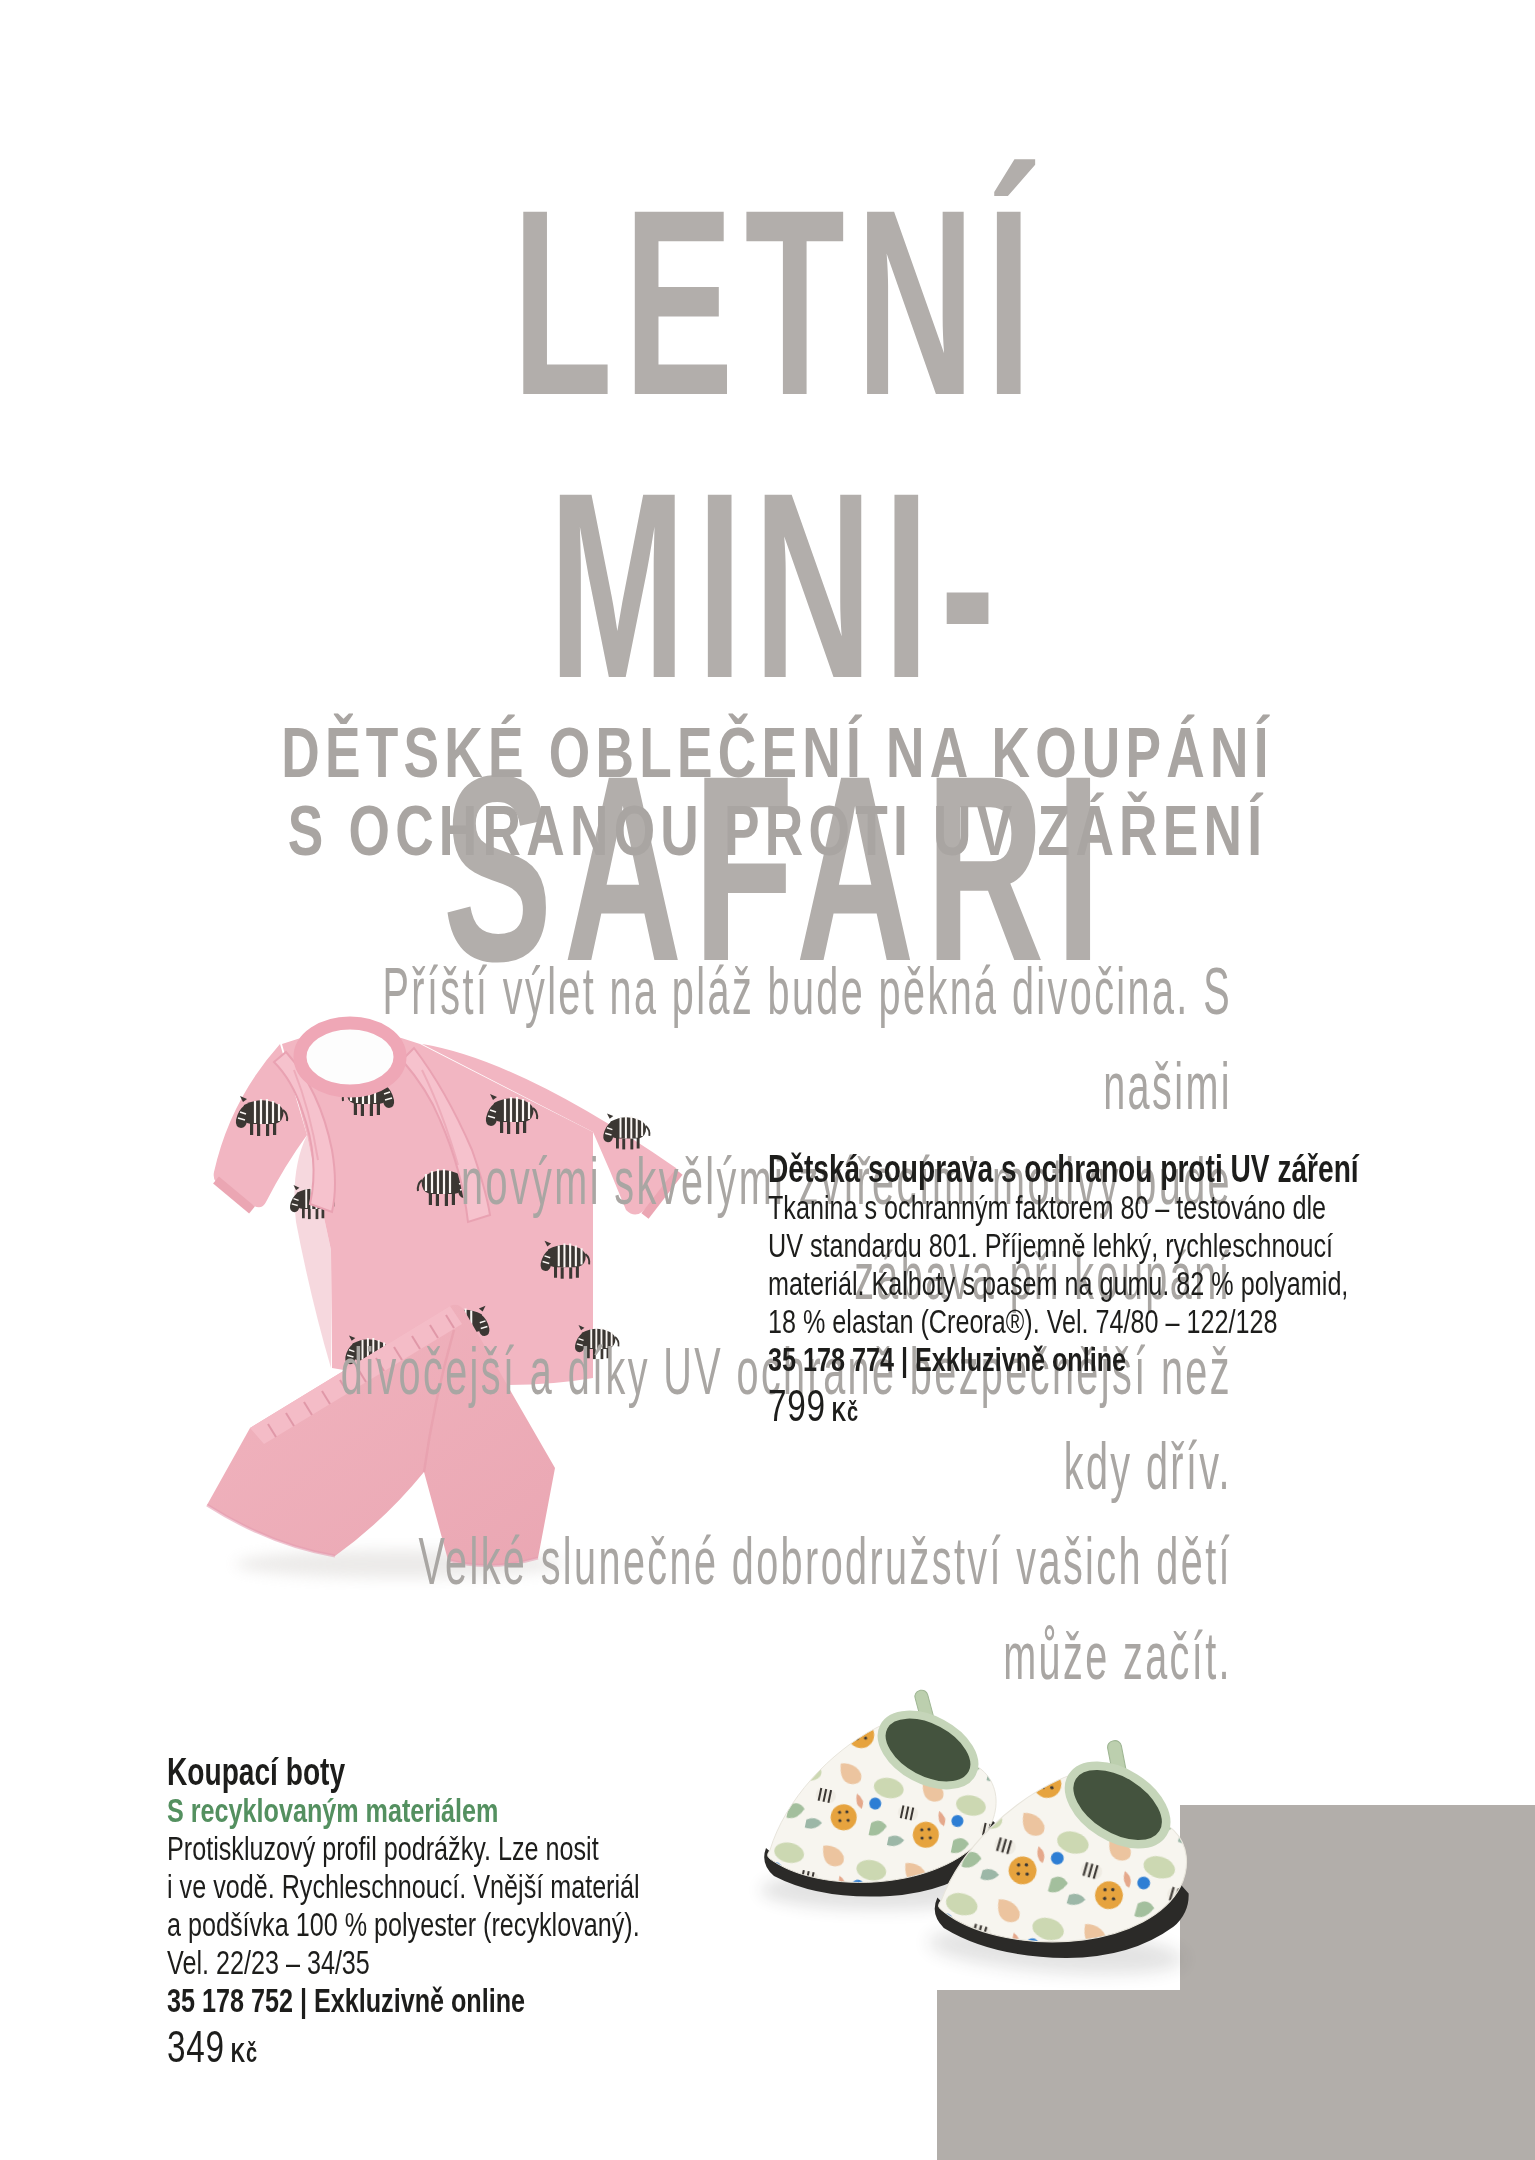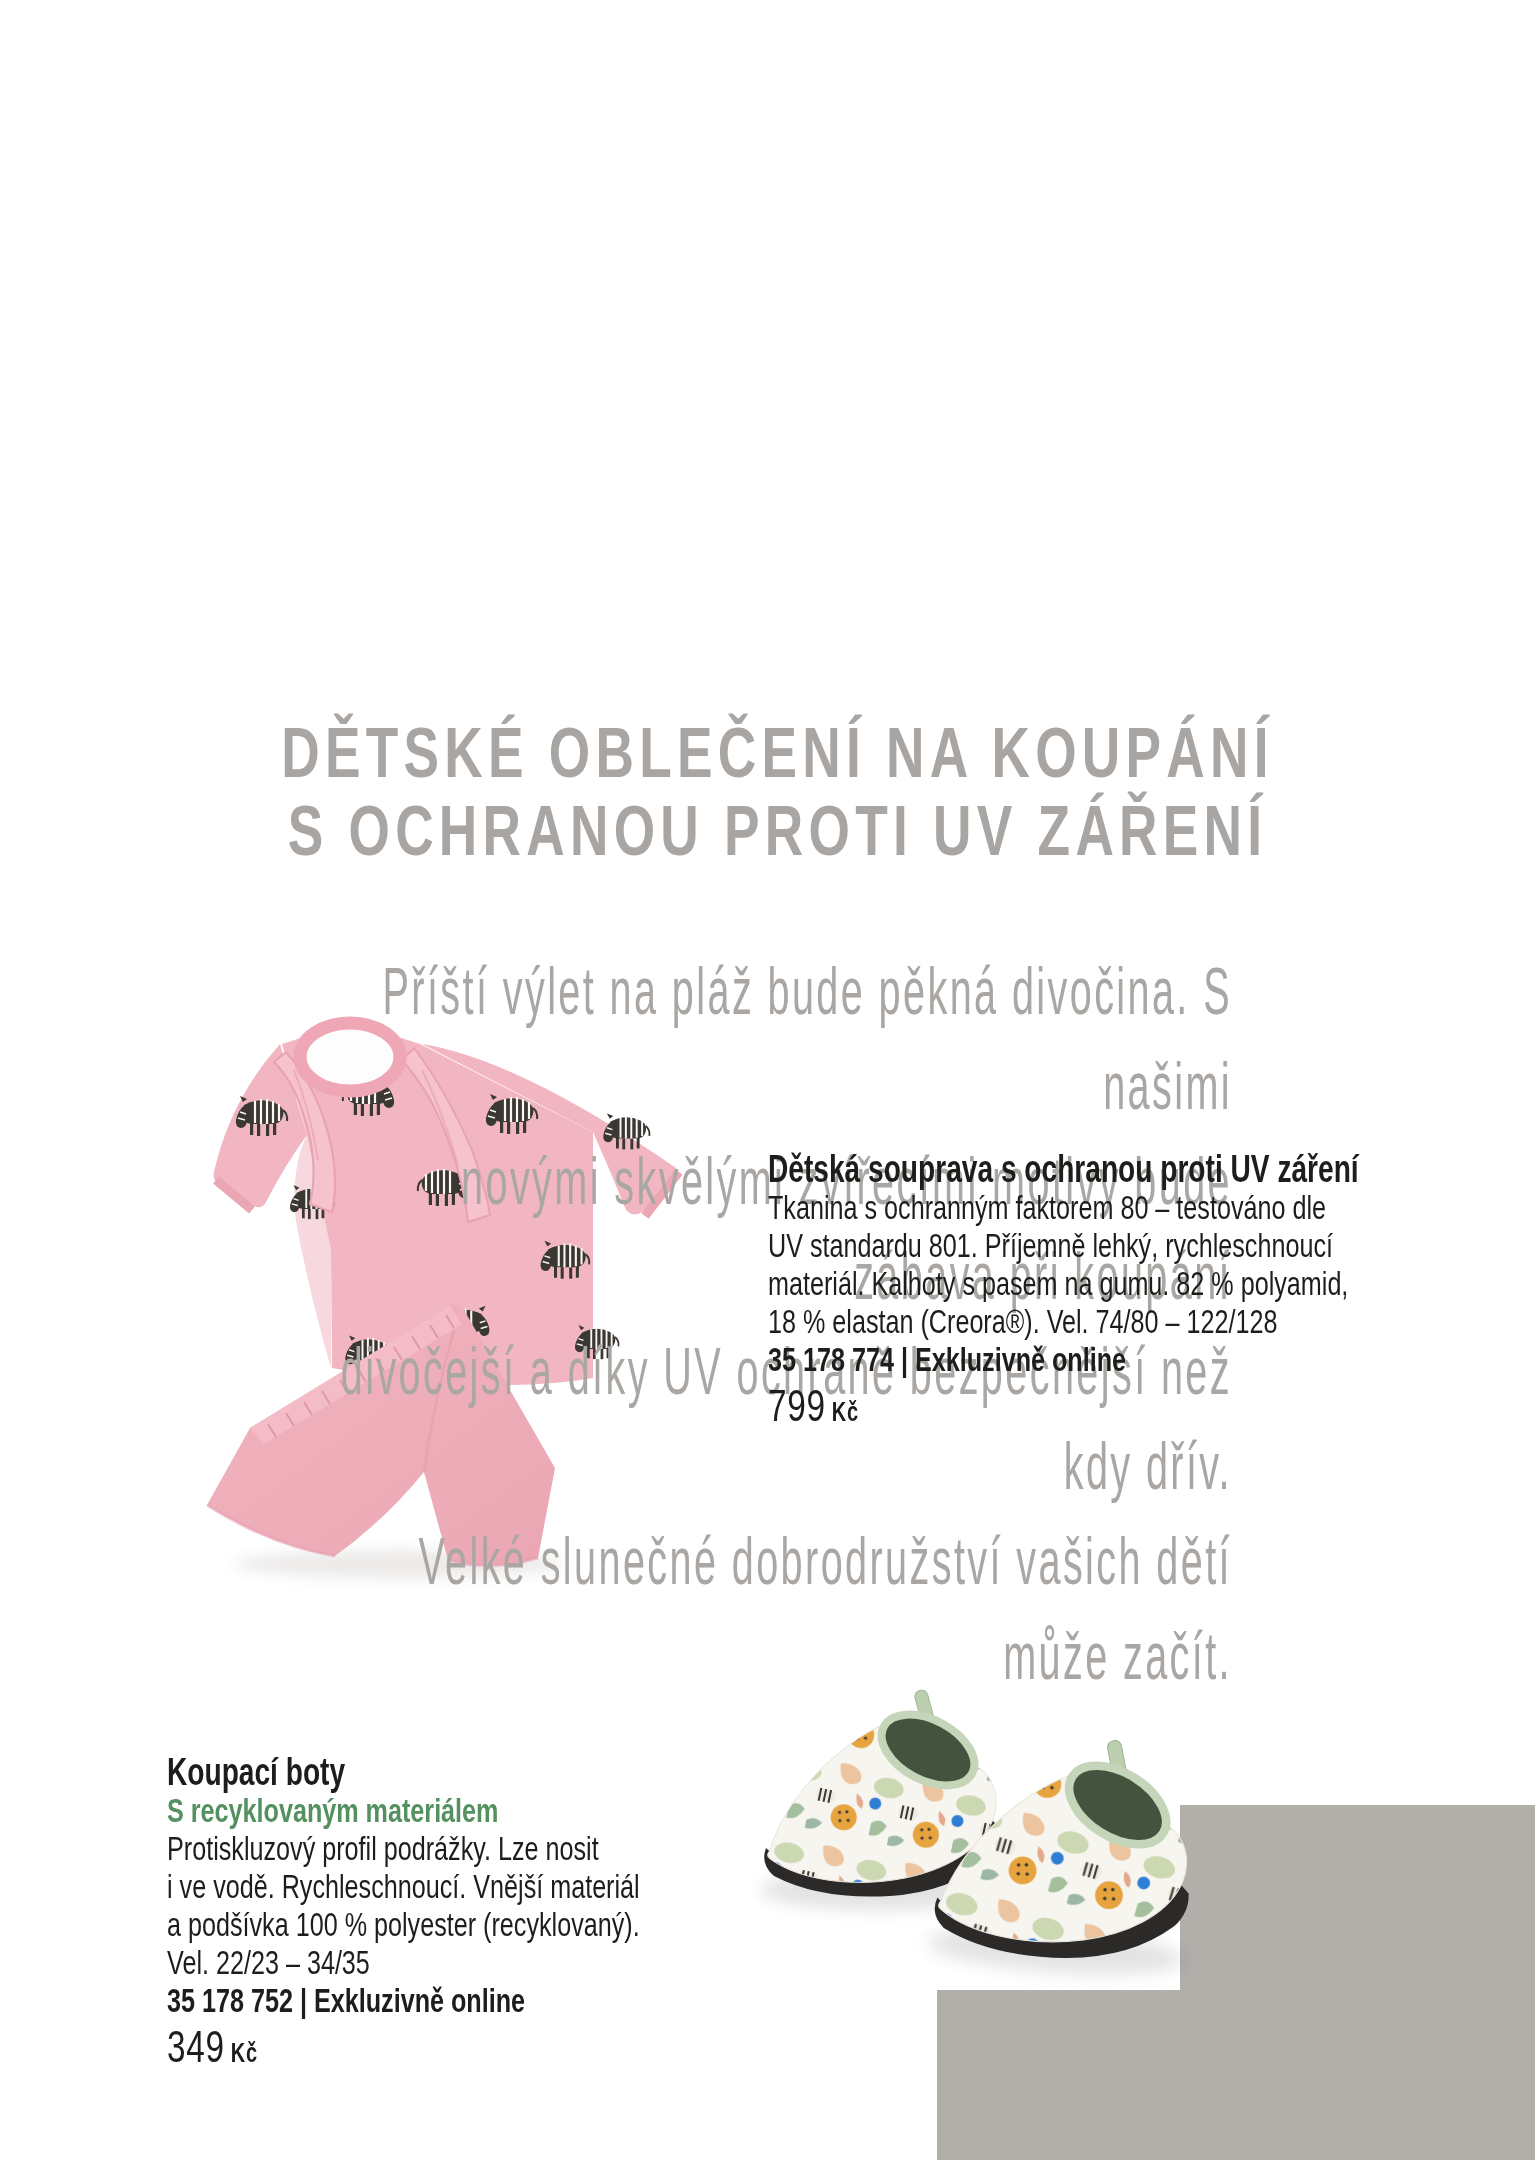--- a/index.html
+++ b/index.html
@@ -41,20 +41,24 @@
   svg{display:block;overflow:visible;}
 </style>
 </head>
 <body>
 
 <div class="page">
 
   <div class="gray-panel"></div>
   <div class="white-rect"></div>
 
+  <h1 class="title">
+    <span class="t-line">LETNÍ</span>
+    <span class="t-line">MINI-SAFARI</span>
+  </h1>
   <h2 class="subtitle">
     <span class="s-line">DĚTSKÉ OBLEČENÍ NA KOUPÁNÍ</span>
     <span class="s-line">S OCHRANOU PROTI UV ZÁŘENÍ</span>
   </h2>
   <p class="intro-par">
     <span class="p-line">Příští výlet na pláž bude pěkná divočina. S našimi</span>
     <span class="p-line">novými skvělými zvířecími motivy bude zábava při koupání</span>
     <span class="p-line">divočejší a díky UV ochraně bezpečnější než kdy dřív.</span>
     <span class="p-line">Velké slunečné dobrodružství vašich dětí může začít.</span>
   </p>

